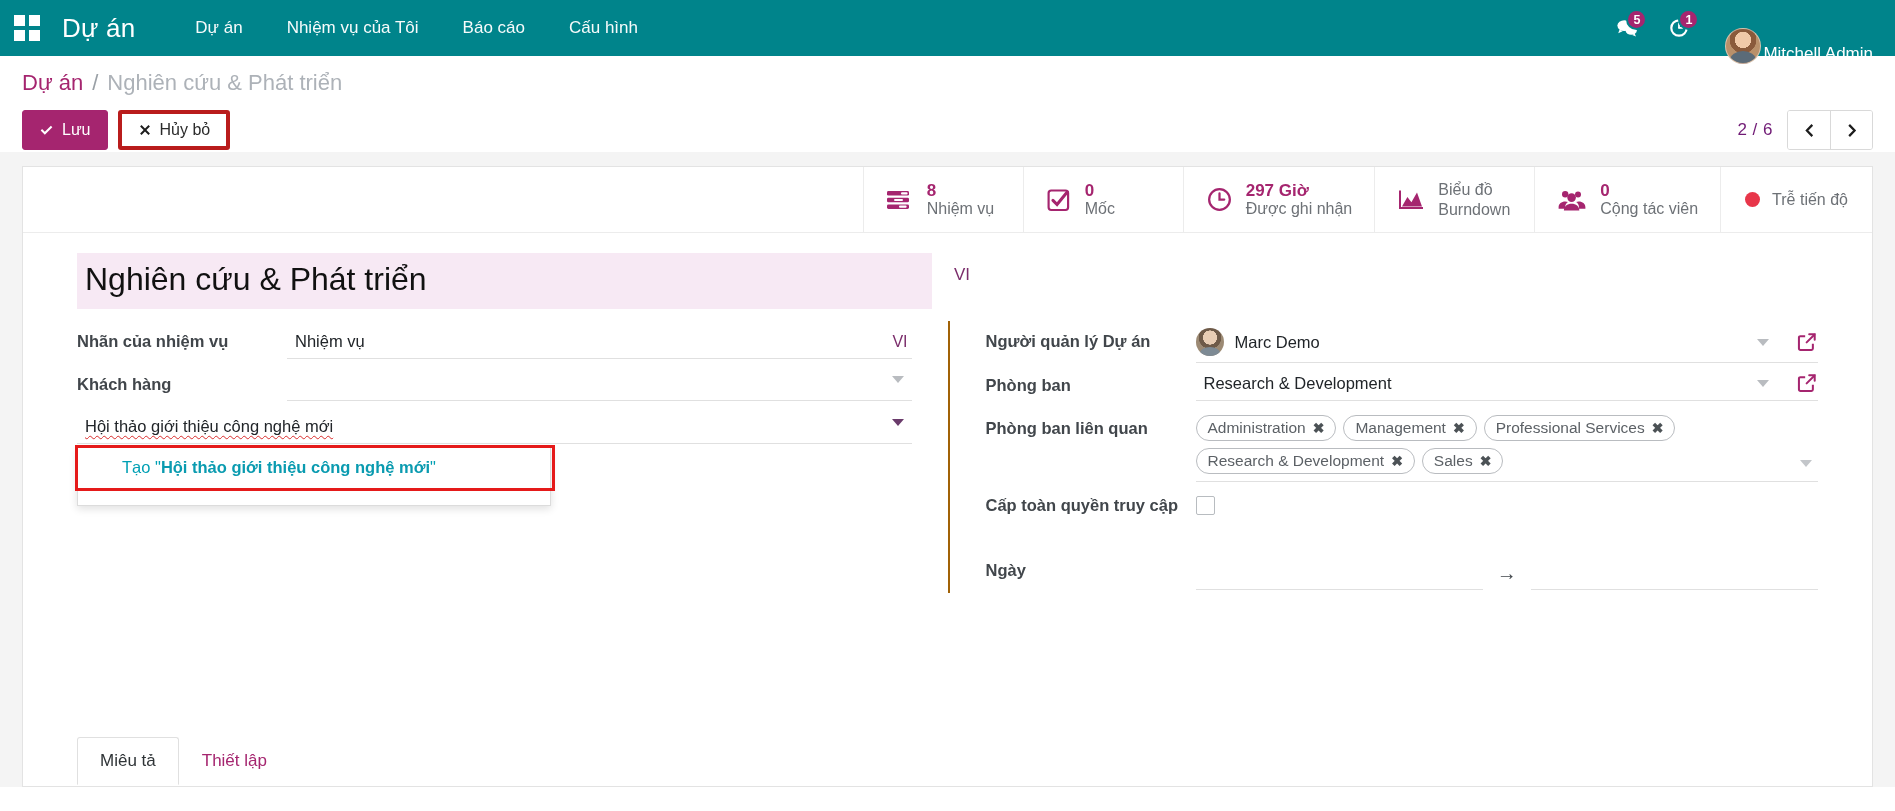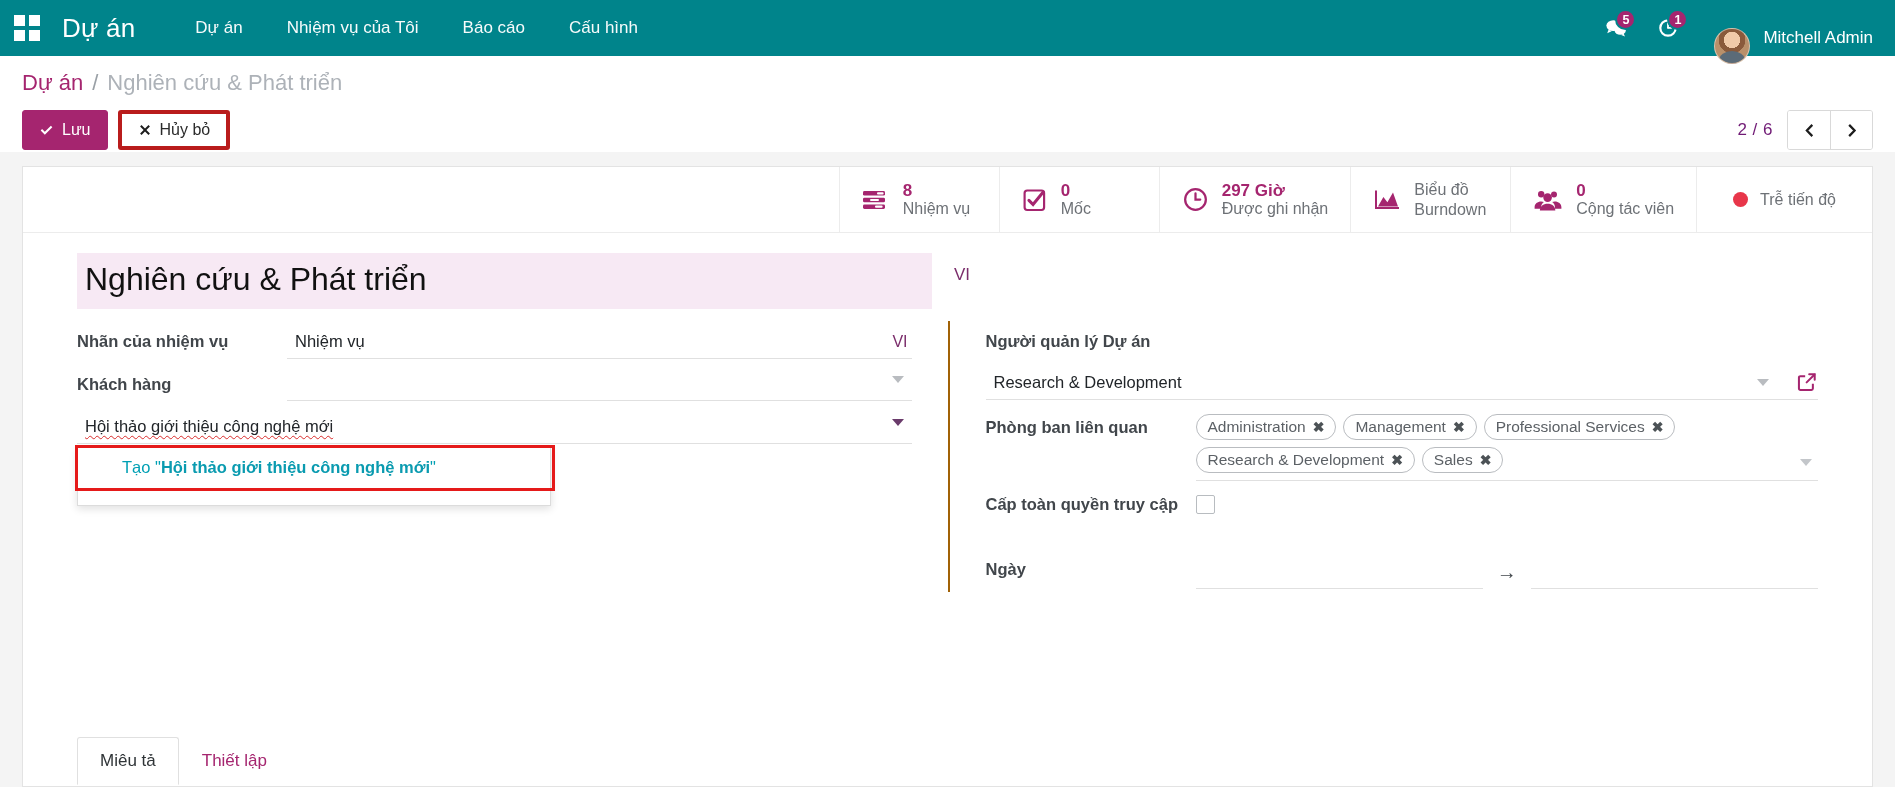--- a/index.html
+++ b/index.html
@@ -47,21 +47,21 @@
   }
   .sys-icon svg { fill: #ffffff; }
   .badge {
     position: absolute; top: 1px; right: 4px;
     background: #a5256f; color: #fff;
     min-width: 21px; height: 21px; border-radius: 50%;
     font-size: 12.5px; font-weight: 700;
     display: flex; align-items: center; justify-content: center;
     border: 2px solid #00848b;
   }
-  .user-box { display: flex; align-items: flex-start; gap: 13px; margin-left: 18px; cursor: pointer; margin-top: 36px; }
+  .user-box { display: flex; align-items: flex-end; gap: 2px; margin-left: 18px; cursor: pointer; margin-top: 36px; }
   .avatar-img {
     width: 36px; height: 36px; border-radius: 50%;
     background: radial-gradient(circle at 50% 32%, #f0c9a8 0 28%, #8a5a3b 29% 46%, #b9906a 47% 100%);
     border: 1px solid rgba(255,255,255,.45);
     overflow: hidden; position: relative; flex: none;
   }
   .avatar-img::after {
     content: ""; position: absolute; left: 50%; bottom: -6px;
     width: 26px; height: 18px; transform: translateX(-50%);
     background: #5b6b78; border-radius: 50% 50% 0 0;
@@ -106,21 +106,21 @@
   .stat-btn {
     display: flex; align-items: center; gap: 13px;
     padding: 0 22px; border-left: 1px solid #ececec;
     cursor: pointer; min-width: 160px;
   }
   .stat-ico { color: #a5256f; display: flex; align-items: center; }
   .stat-txt { display: flex; flex-direction: column; line-height: 1.15; }
   .stat-val { font-size: 17px; font-weight: 700; color: #a5256f; }
   .stat-lbl { font-size: 16px; color: #6d7176; white-space: nowrap; }
   .stat-lbl.two-line { line-height: 1.2; }
-  .status-btn { display: flex; align-items: center; gap: 12px; padding: 0 36px; border-left: 1px solid #ececec; cursor: pointer; }
+  .status-btn { display: flex; align-items: center; gap: 12px; padding: 0 24px; border-left: 1px solid #ececec; cursor: pointer; }
   .dot-red { width: 15px; height: 15px; border-radius: 50%; background: #e8364a; flex: none; }
   .status-lbl { font-size: 16px; color: #6d7176; white-space: nowrap; }
 
   
   .title-wrap { padding: 20px 0 0 54px; display: flex; align-items: flex-start; }
   .title-input {
     background: #f7e9f4; font-size: 32px; color: #111; font-weight: 400;
     padding: 6px 10px 10px 8px; width: 855px; line-height: 1.25;
     border: none; outline: none; font-family: inherit;
   }
@@ -439,23 +439,38 @@
         <div class="f-row">
           <div class="f-label">Thẻ</div>
           <div class="f-value"></div>
         </div>
       </div>
 
       <div class="col-right">
 
         <div class="f-row">
           <div class="f-label">Người quản lý Dự án</div>
-        </div>
-
-        <div class="f-row">
+          <div class="f-value">
+            <div class="m2o">
+              <span class="m2o-avatar"></span>
+              <span class="m2o-text">Marc Demo</span>
+              <span class="m2o-caret"></span>
+              <span class="ext-link">
+                <svg width="22" height="22" viewBox="0 0 24 24" fill="none" stroke="#a5256f" stroke-width="2.2">
+                  <path d="M14.4 3.6h6v6" stroke-linecap="round"></path>
+                  <path d="M20 4 11.6 12.4" stroke-linecap="round"></path>
+                  <path d="M18.4 14v5.2a1.6 1.6 0 0 1-1.6 1.6H4.8a1.6 1.6 0 0 1-1.6-1.6V7.2a1.6 1.6 0 0 1 1.6-1.6H10" stroke-linejoin="round"></path>
+                </svg>
+              </span>
+            </div>
+          </div>
+        </div>
+
+        <div class="f-row">
+          <div class="f-label">Phòng ban</div>
           <div class="f-value">
             <div class="m2o">
               <span class="m2o-text" style="padding-left:8px;">Research &amp; Development</span>
               <span class="m2o-caret"></span>
               <span class="ext-link">
                 <svg width="22" height="22" viewBox="0 0 24 24" fill="none" stroke="#a5256f" stroke-width="2.2">
                   <path d="M14.4 3.6h6v6" stroke-linecap="round"></path>
                   <path d="M20 4 11.6 12.4" stroke-linecap="round"></path>
                   <path d="M18.4 14v5.2a1.6 1.6 0 0 1-1.6 1.6H4.8a1.6 1.6 0 0 1-1.6-1.6V7.2a1.6 1.6 0 0 1 1.6-1.6H10" stroke-linejoin="round"></path>
                 </svg>

